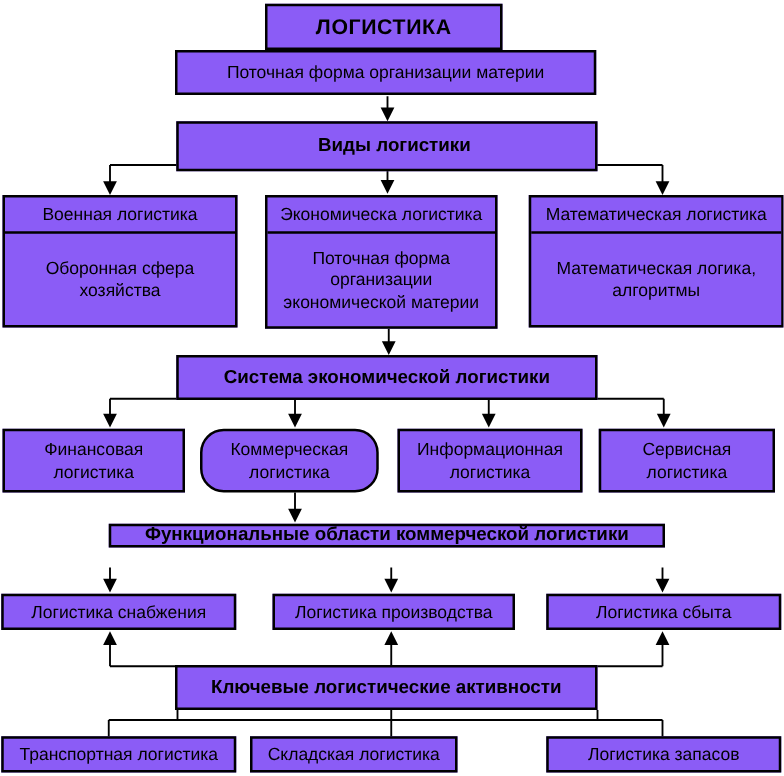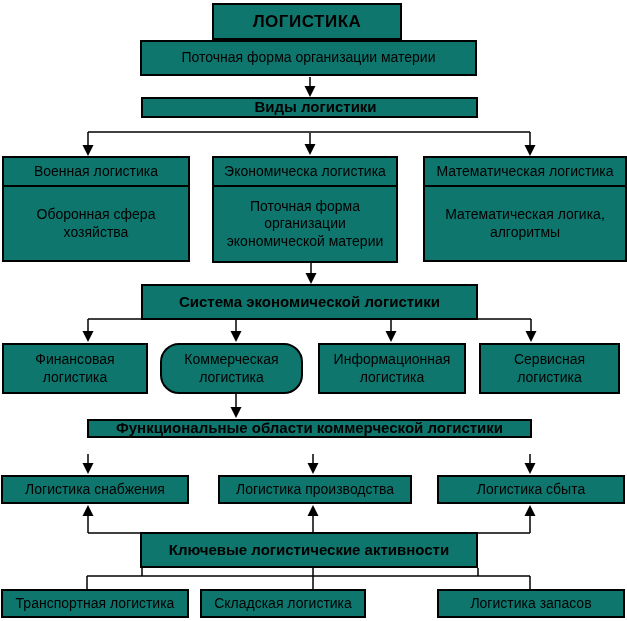--- a/index.html
+++ b/index.html
@@ -2,21 +2,21 @@
 <html><head>
 <meta charset="utf-8">
 <style>
   html,body{margin:0;padding:0;background:#fff;}
   #canvas{
     position:relative;width:627px;height:621px;background:#fff;
     font-family:"Liberation Sans","DejaVu Sans",sans-serif;color:#000;
     overflow:hidden;
   }
   .box{
-    position:absolute;box-sizing:border-box;border:2px solid #000;background:#0f766e;
+    position:absolute;box-sizing:border-box;border:2px solid #000;background:#8b5cf6;
     display:flex;align-items:center;justify-content:center;
     text-align:center;white-space:pre-line;line-height:1.25;
     z-index:2;
   }
   .hdr{font-weight:700;font-size:15px;}
   .txt{font-size:14px;}
   .root{font-weight:700;font-size:17px;letter-spacing:0.5px;}
   .split{flex-direction:column;align-items:stretch;justify-content:flex-start;padding:0;}
   .split .title{
     height:27px;border-bottom:2px solid #000;display:flex;
@@ -101,21 +101,21 @@
       <line x1="87" y1="576" x2="87" y2="590"></line>
       <line x1="313" y1="568" x2="313" y2="590"></line>
       <line x1="530" y1="576" x2="530" y2="590"></line>
     </g>
   </svg>
 
   <div class="box root" style="left:212px;top:3px;width:190px;height:37px;">ЛОГИСТИКА</div>
 
   <div class="box txt" style="left:140px;top:40px;width:337px;height:36px;">Поточная форма организации материи</div>
 
-  <div class="box hdr" style="left:141px;top:97px;width:337px;height:21px;padding-left:12px;">Виды логистики</div>
+  <div class="box hdr" style="left:141px;top:97px;width:337px;height:40px;padding-left:12px;">Виды логистики</div>
 
   <div class="box split" style="left:2px;top:156px;width:188px;height:106px;">
     <div class="title">Военная логистика</div>
     <div class="body">Оборонная сфера
 хозяйства</div>
   </div>
   <div class="box split" style="left:212px;top:156px;width:186px;height:107px;">
     <div class="title">Экономическа логистика</div>
     <div class="body">Поточная форма
 организации

